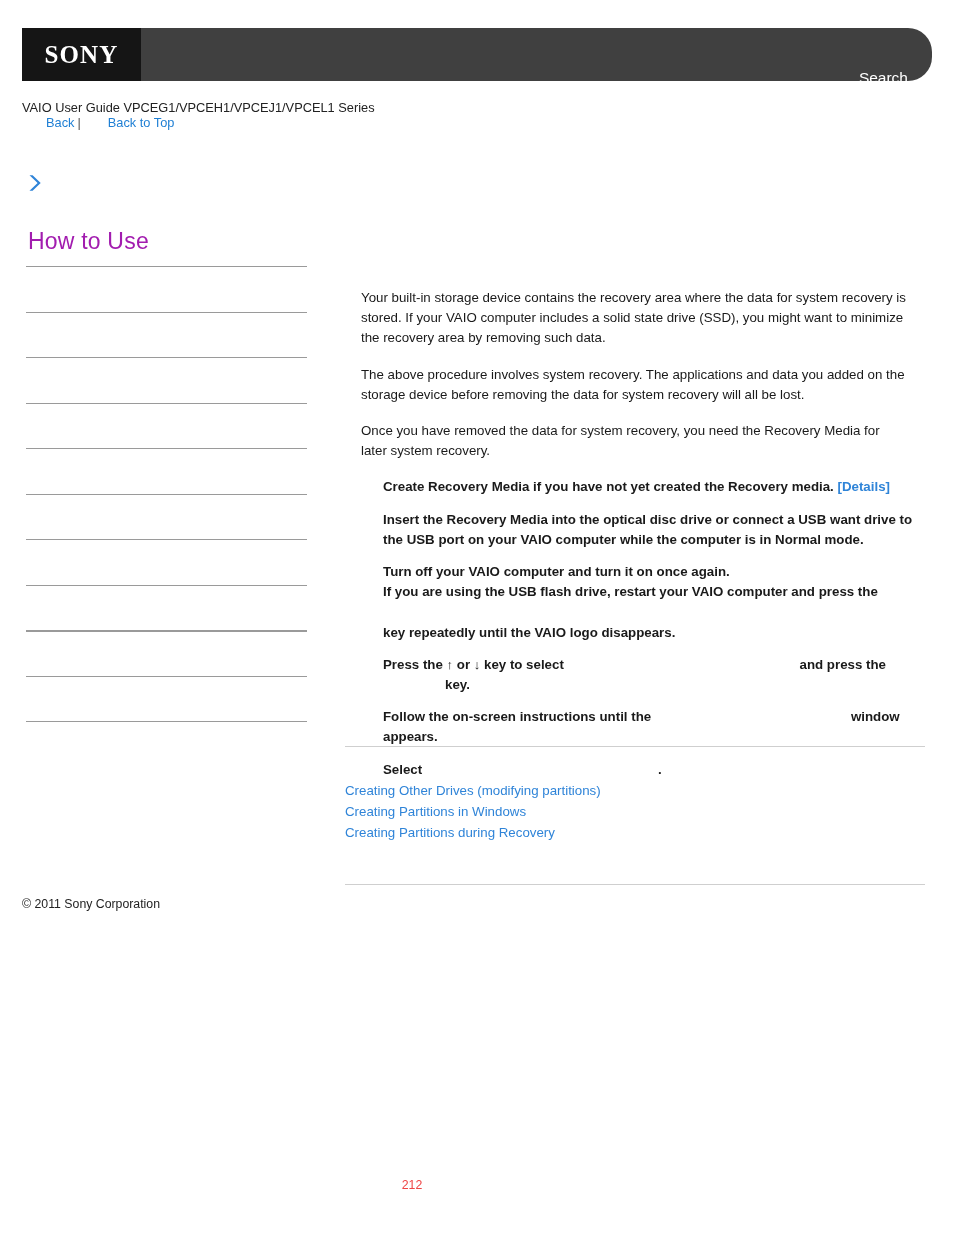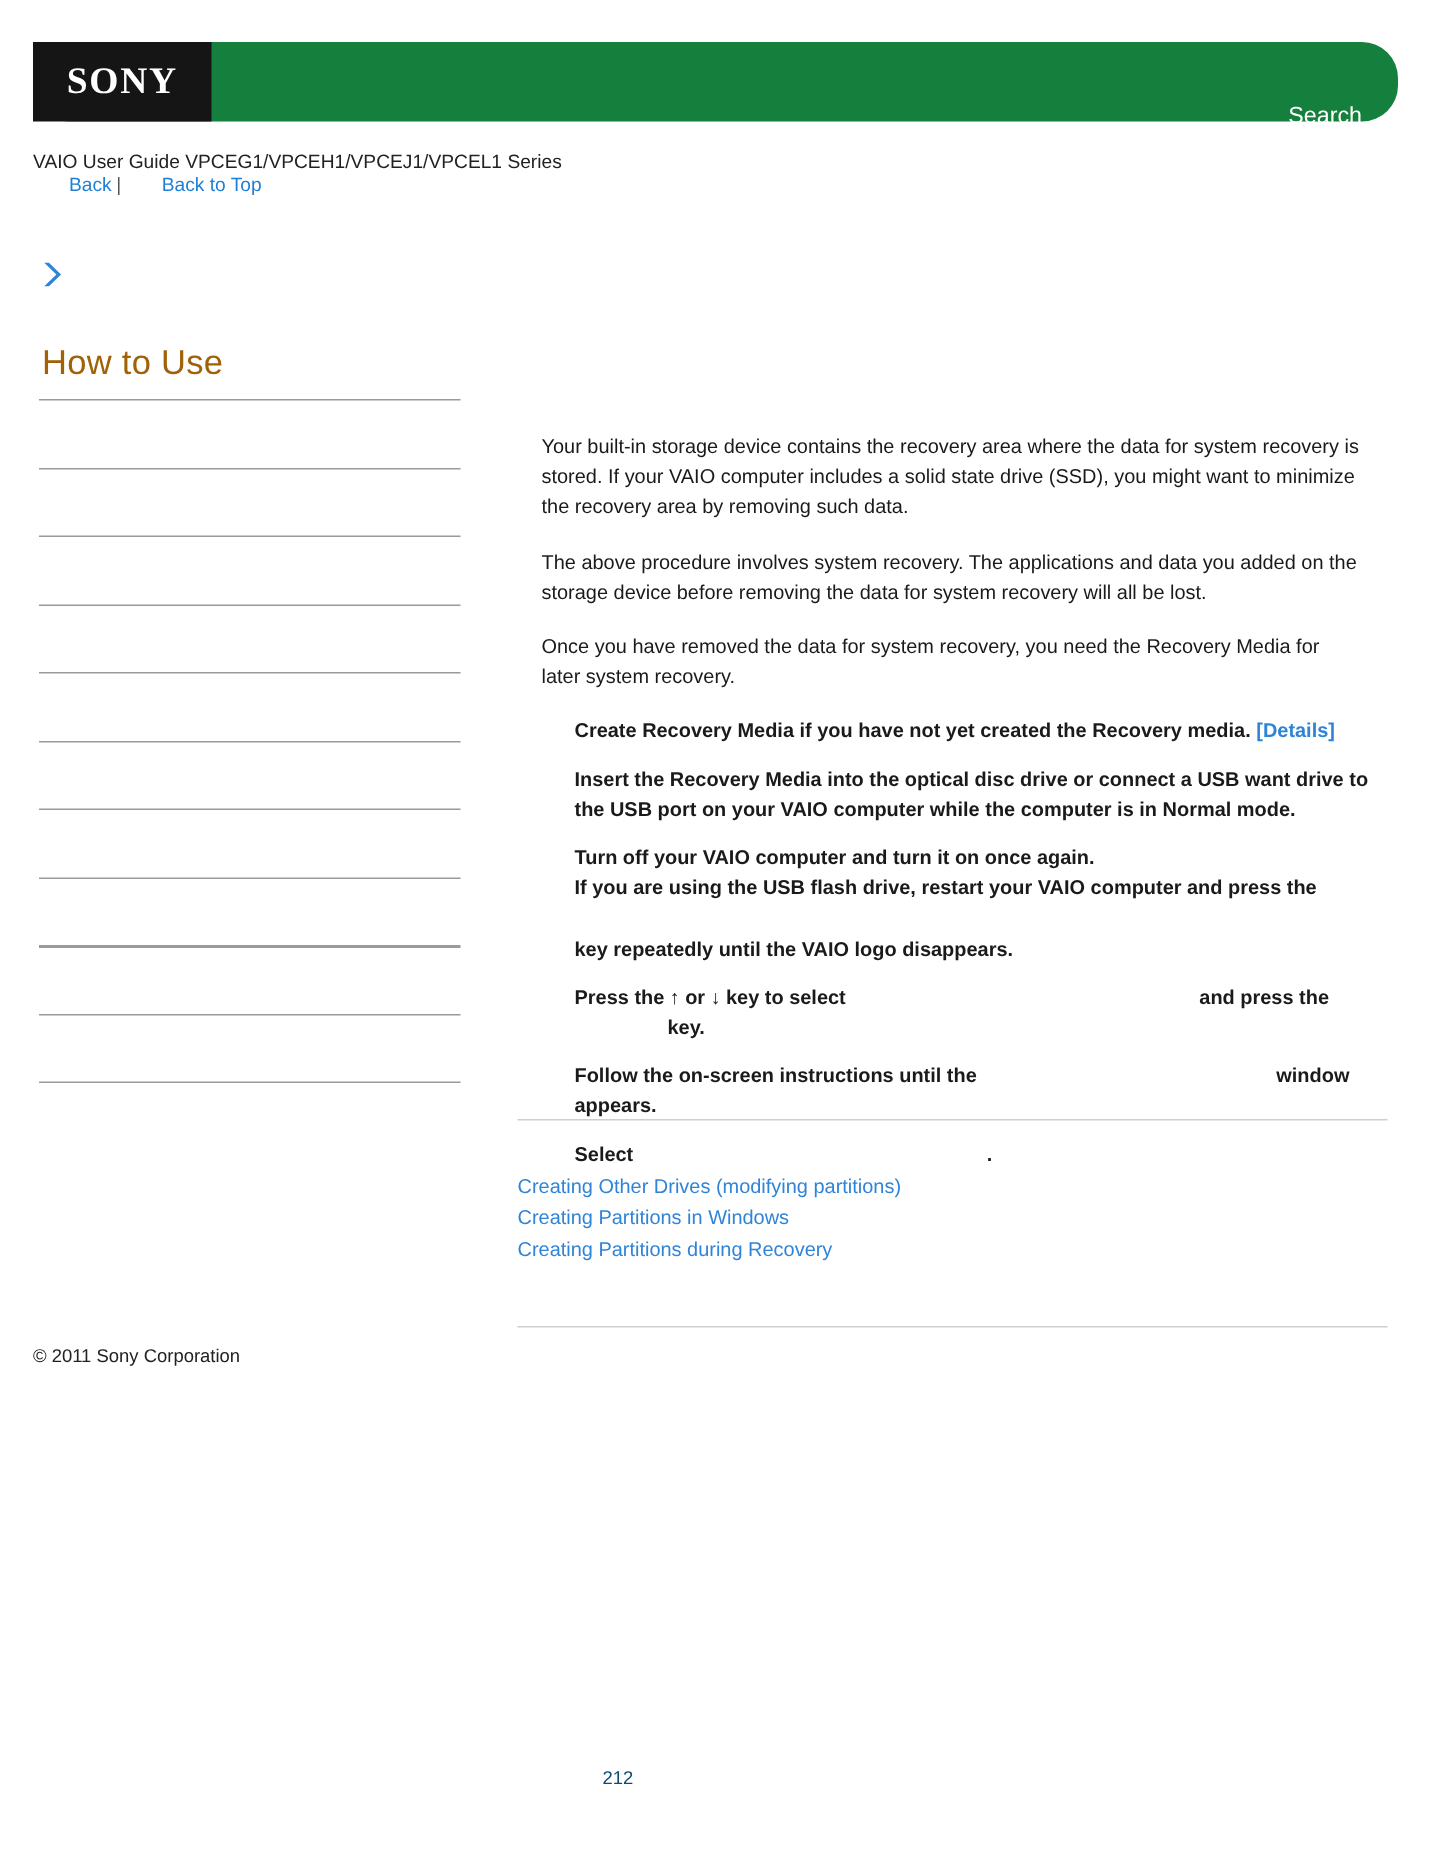--- a/index.html
+++ b/index.html
@@ -17,21 +17,21 @@
     overflow: hidden;
   }
 
   
   .header-bar {
     position: absolute;
     left: 22px;
     top: 28px;
     width: 910px;
     height: 53px;
-    background: #15803d;
+    background: #404040;
     display: flex;
     align-items: center;
     border-radius: 24px;
   }
   .logo-box {
     width: 119px;
     height: 53px;
     background: #151515;
     display: flex;
     align-items: center;
@@ -93,21 +93,21 @@
   
   .sidebar {
     position: absolute;
     left: 26px;
     top: 228px;
     width: 281px;
   }
   .sidebar-title {
     font-size: 23px;
     font-weight: normal;
-    color: #a16207;
+    color: #a21caf;
     margin: 0;
     padding: 0 0 12px 2px;
     line-height: 1.15;
     letter-spacing: 0.2px;
   }
   .nav-item {
     height: 45.5px;
     border-top: 1px solid #9a9a9a;
     box-sizing: border-box;
     display: block;
@@ -188,21 +188,21 @@
     font-size: 12.3px;
     color: #222222;
   }
   .page-number {
     position: absolute;
     left: 0;
     top: 1178px;
     width: 824px;
     text-align: center;
     font-size: 12.3px;
-    color: #0c4a6e;
+    color: #ef4444;
   }
 </style>
 </head>
 <body>
 
 <div class="header-bar">
   <div class="logo-box">
     <span class="logo-text">SONY</span>
   </div>
   <div class="header-spacer"></div>

